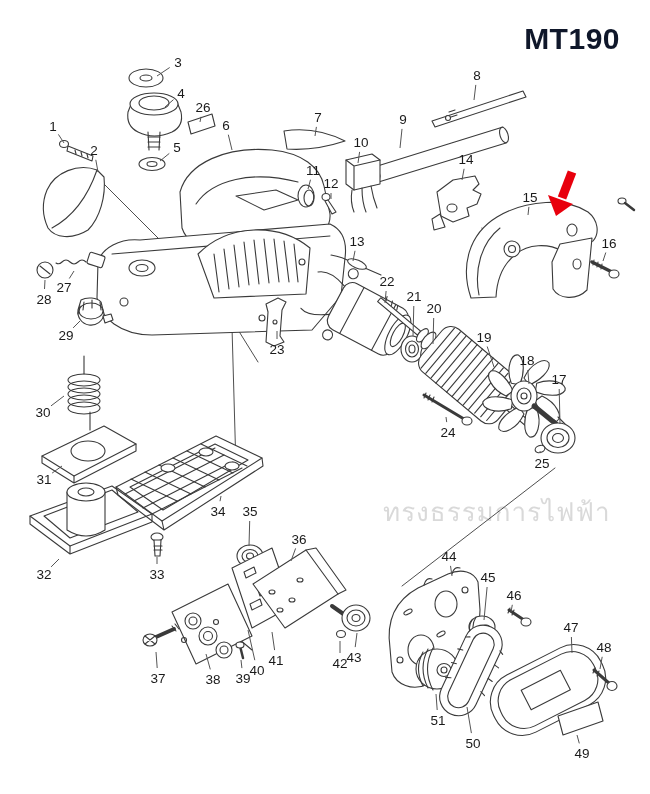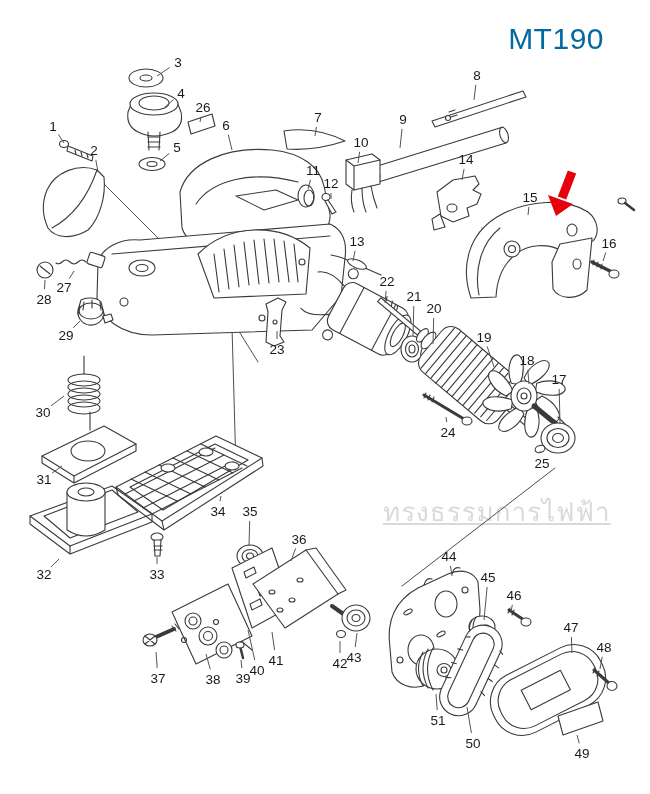--- a/index.html
+++ b/index.html
@@ -1,20 +1,20 @@
 <!DOCTYPE html>
 <html style="--bg: #ffffff; --art: #3a3a3a; --leader: #555555; --label: #1a1a1a; --wm: #d9d9d9;"><head>
 <meta charset="utf-8">
 <style>
   html,body{margin:0;padding:0;background:#fff;font-family:"Liberation Sans",sans-serif;}
   .page{position:relative;width:650px;height:794px;background:var(--bg,#fff);overflow:hidden;}
   .watermark{position:absolute;left:383px;top:497px;font-size:26px;line-height:1.2;
-             color:var(--wm,#d9d9d9);white-space:nowrap;letter-spacing:1px;text-decoration:underline;}
-  .title{position:absolute;top:22px;right:46px;font-size:30px;font-weight:400;
-         letter-spacing:.5px;color:#0369a1;}
+             color:var(--wm,#d9d9d9);white-space:nowrap;letter-spacing:1px;}
+  .title{position:absolute;top:22px;right:30px;font-size:30px;font-weight:700;
+         letter-spacing:.5px;color:#0f172a;}
   svg.diagram{position:absolute;left:0;top:0;}
   .callout-num{font-family:"Liberation Sans",sans-serif;font-size:13.5px;
                fill:var(--label,#1a1a1a);text-anchor:middle;}
   .callout-line{stroke:var(--leader,#555);stroke-width:1;fill:none;}
   #art{stroke:var(--art,#3a3a3a);}
 </style>
 </head>
 <body>
 
 <div class="page">

